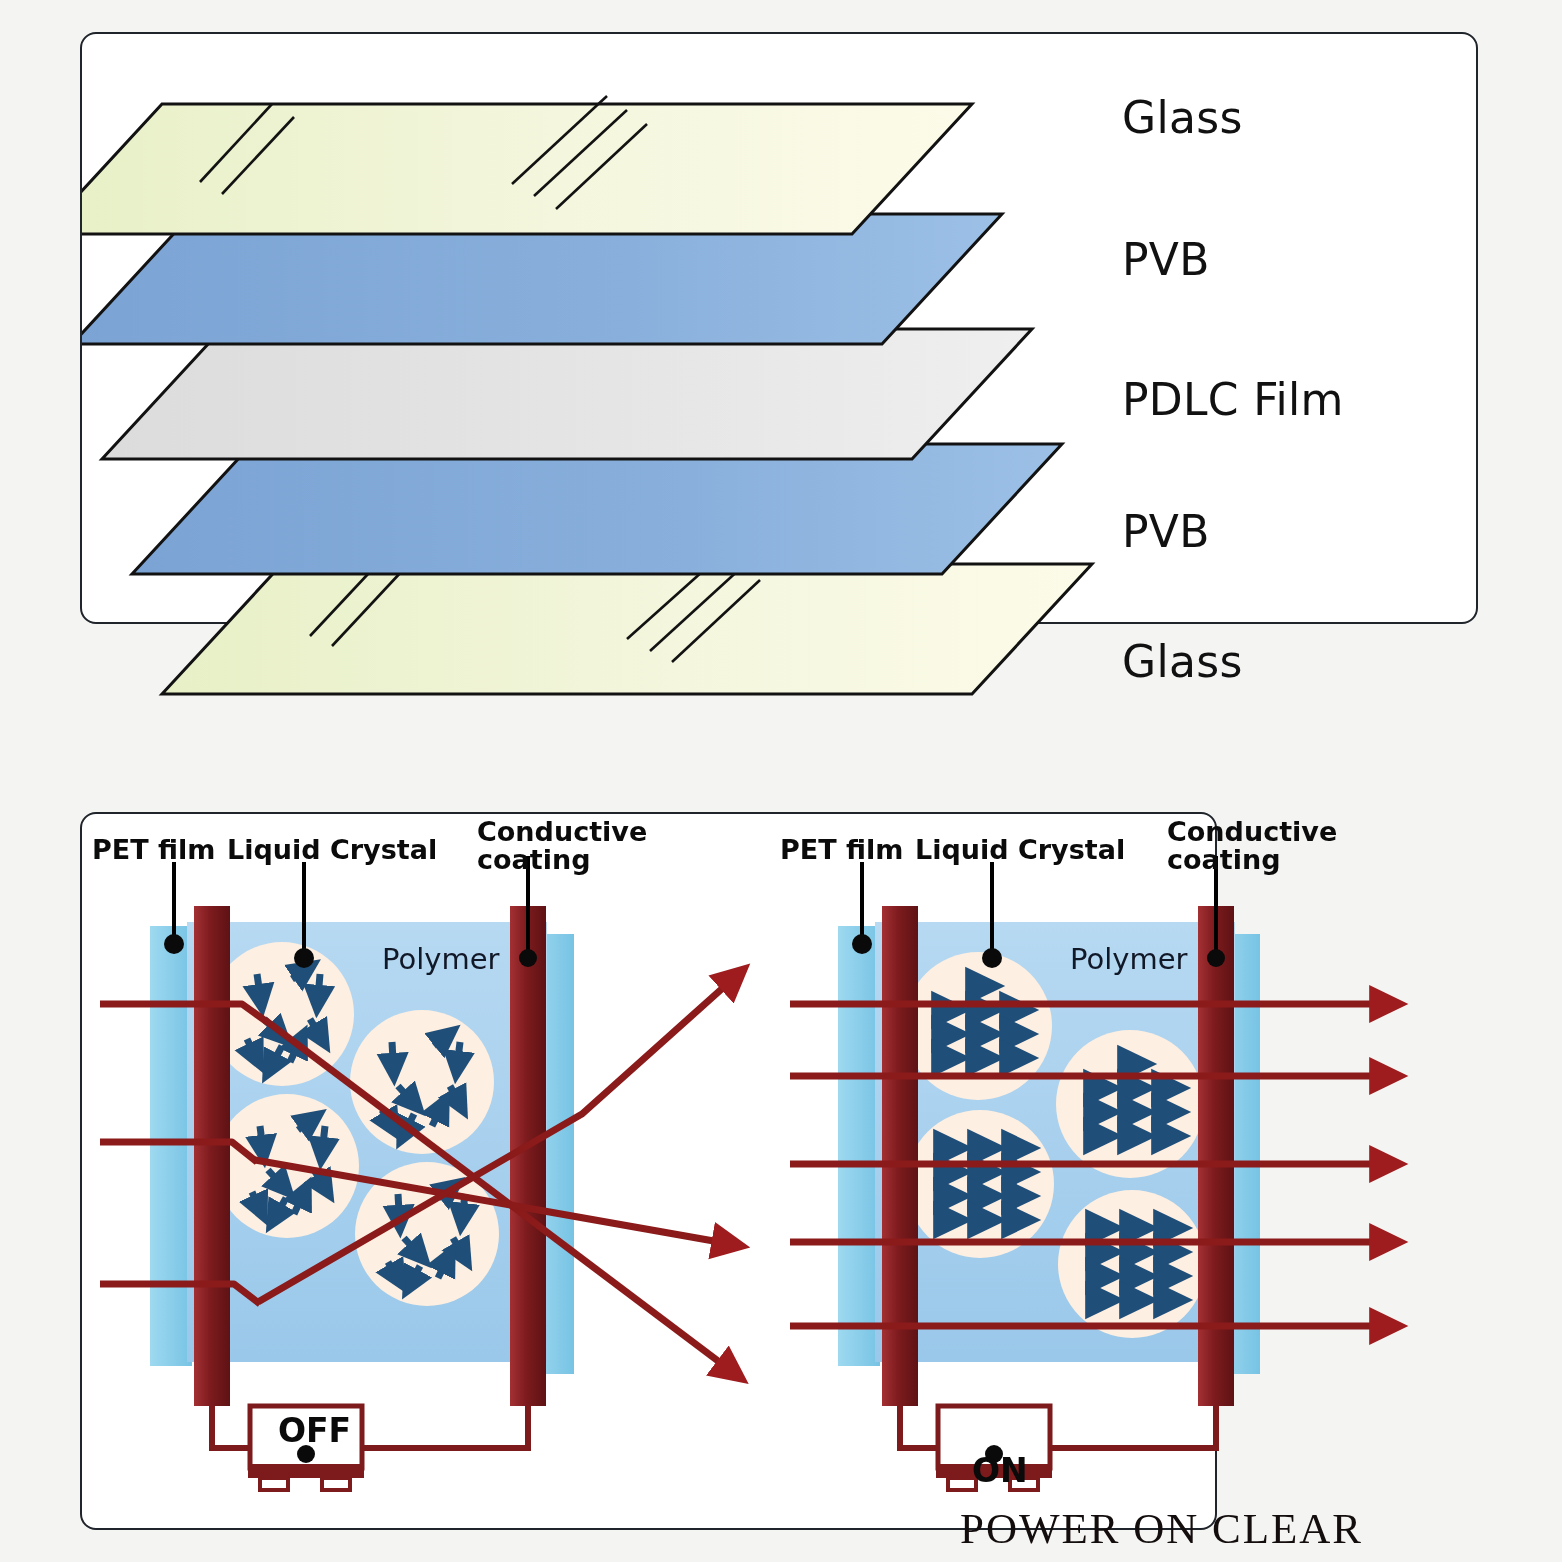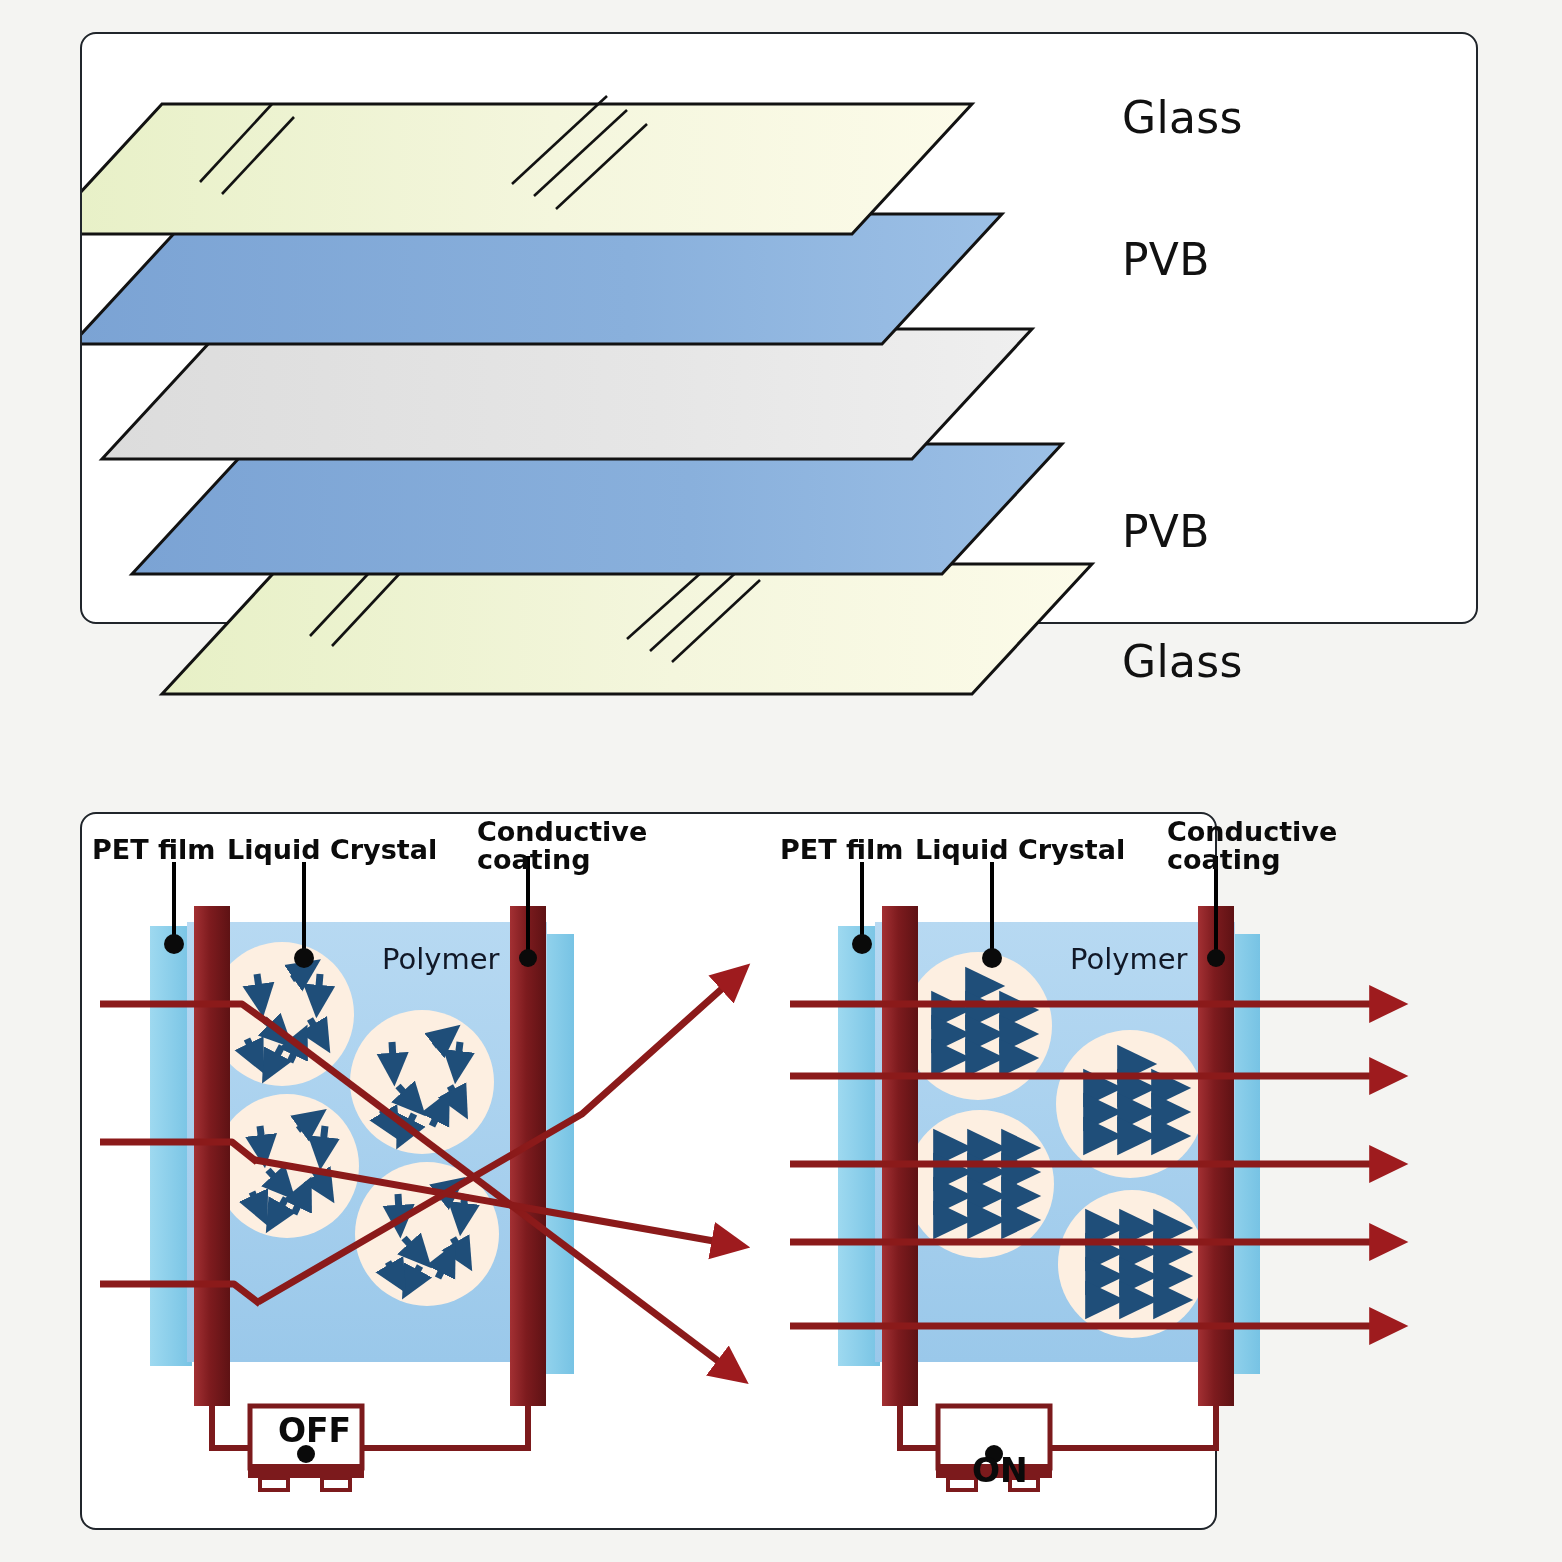--- a/index.html
+++ b/index.html
@@ -124,20 +124,21 @@
         <line x1="140" y1="160" x2="212" y2="83"></line>
         <line x1="430" y1="150" x2="525" y2="62"></line>
         <line x1="452" y1="162" x2="545" y2="76"></line>
         <line x1="474" y1="175" x2="565" y2="90"></line>
       </g>
     </g>
   </svg>
 
   <div class="layer-label" style="left:1040px; top:58px;">Glass</div>
   <div class="layer-label" style="left:1040px; top:200px;">PVB</div>
+  <div class="layer-label" style="left:1040px; top:340px;">PDLC Film</div>
   <div class="layer-label" style="left:1040px; top:472px;">PVB</div>
   <div class="layer-label" style="left:1040px; top:602px;">Glass</div>
 </div>
 
 <div class="panel" id="panel-states">
 
   <svg class="state-svg" width="700" height="718" viewBox="0 0 700 718" style="left:0;top:0;">
     <defs>
       <linearGradient id="petL" x1="0" y1="0" x2="1" y2="0">
         <stop offset="0%" stop-color="#9ed9f0"></stop>
@@ -391,13 +392,14 @@
       <circle cx="212" cy="144" r="10"></circle>
       <circle cx="436" cy="144" r="9"></circle>
     </g>
   </svg>
 
   <div class="callout" style="left:698px; top:22px;">PET film</div>
   <div class="callout" style="left:833px; top:22px;">Liquid Crystal</div>
   <div class="callout two-line" style="left:1085px; top:4px;">Conductive coating</div>
   <div class="polymer-label" style="left:988px; top:128px;">Polymer</div>
   <div class="switch-text" style="left:890px; top:597px;margin-top:40px;">ON</div>
+  <div class="caption" style="left:878px; top:690px;">POWER ON CLEAR</div>
 </div>
 
 </body></html>

